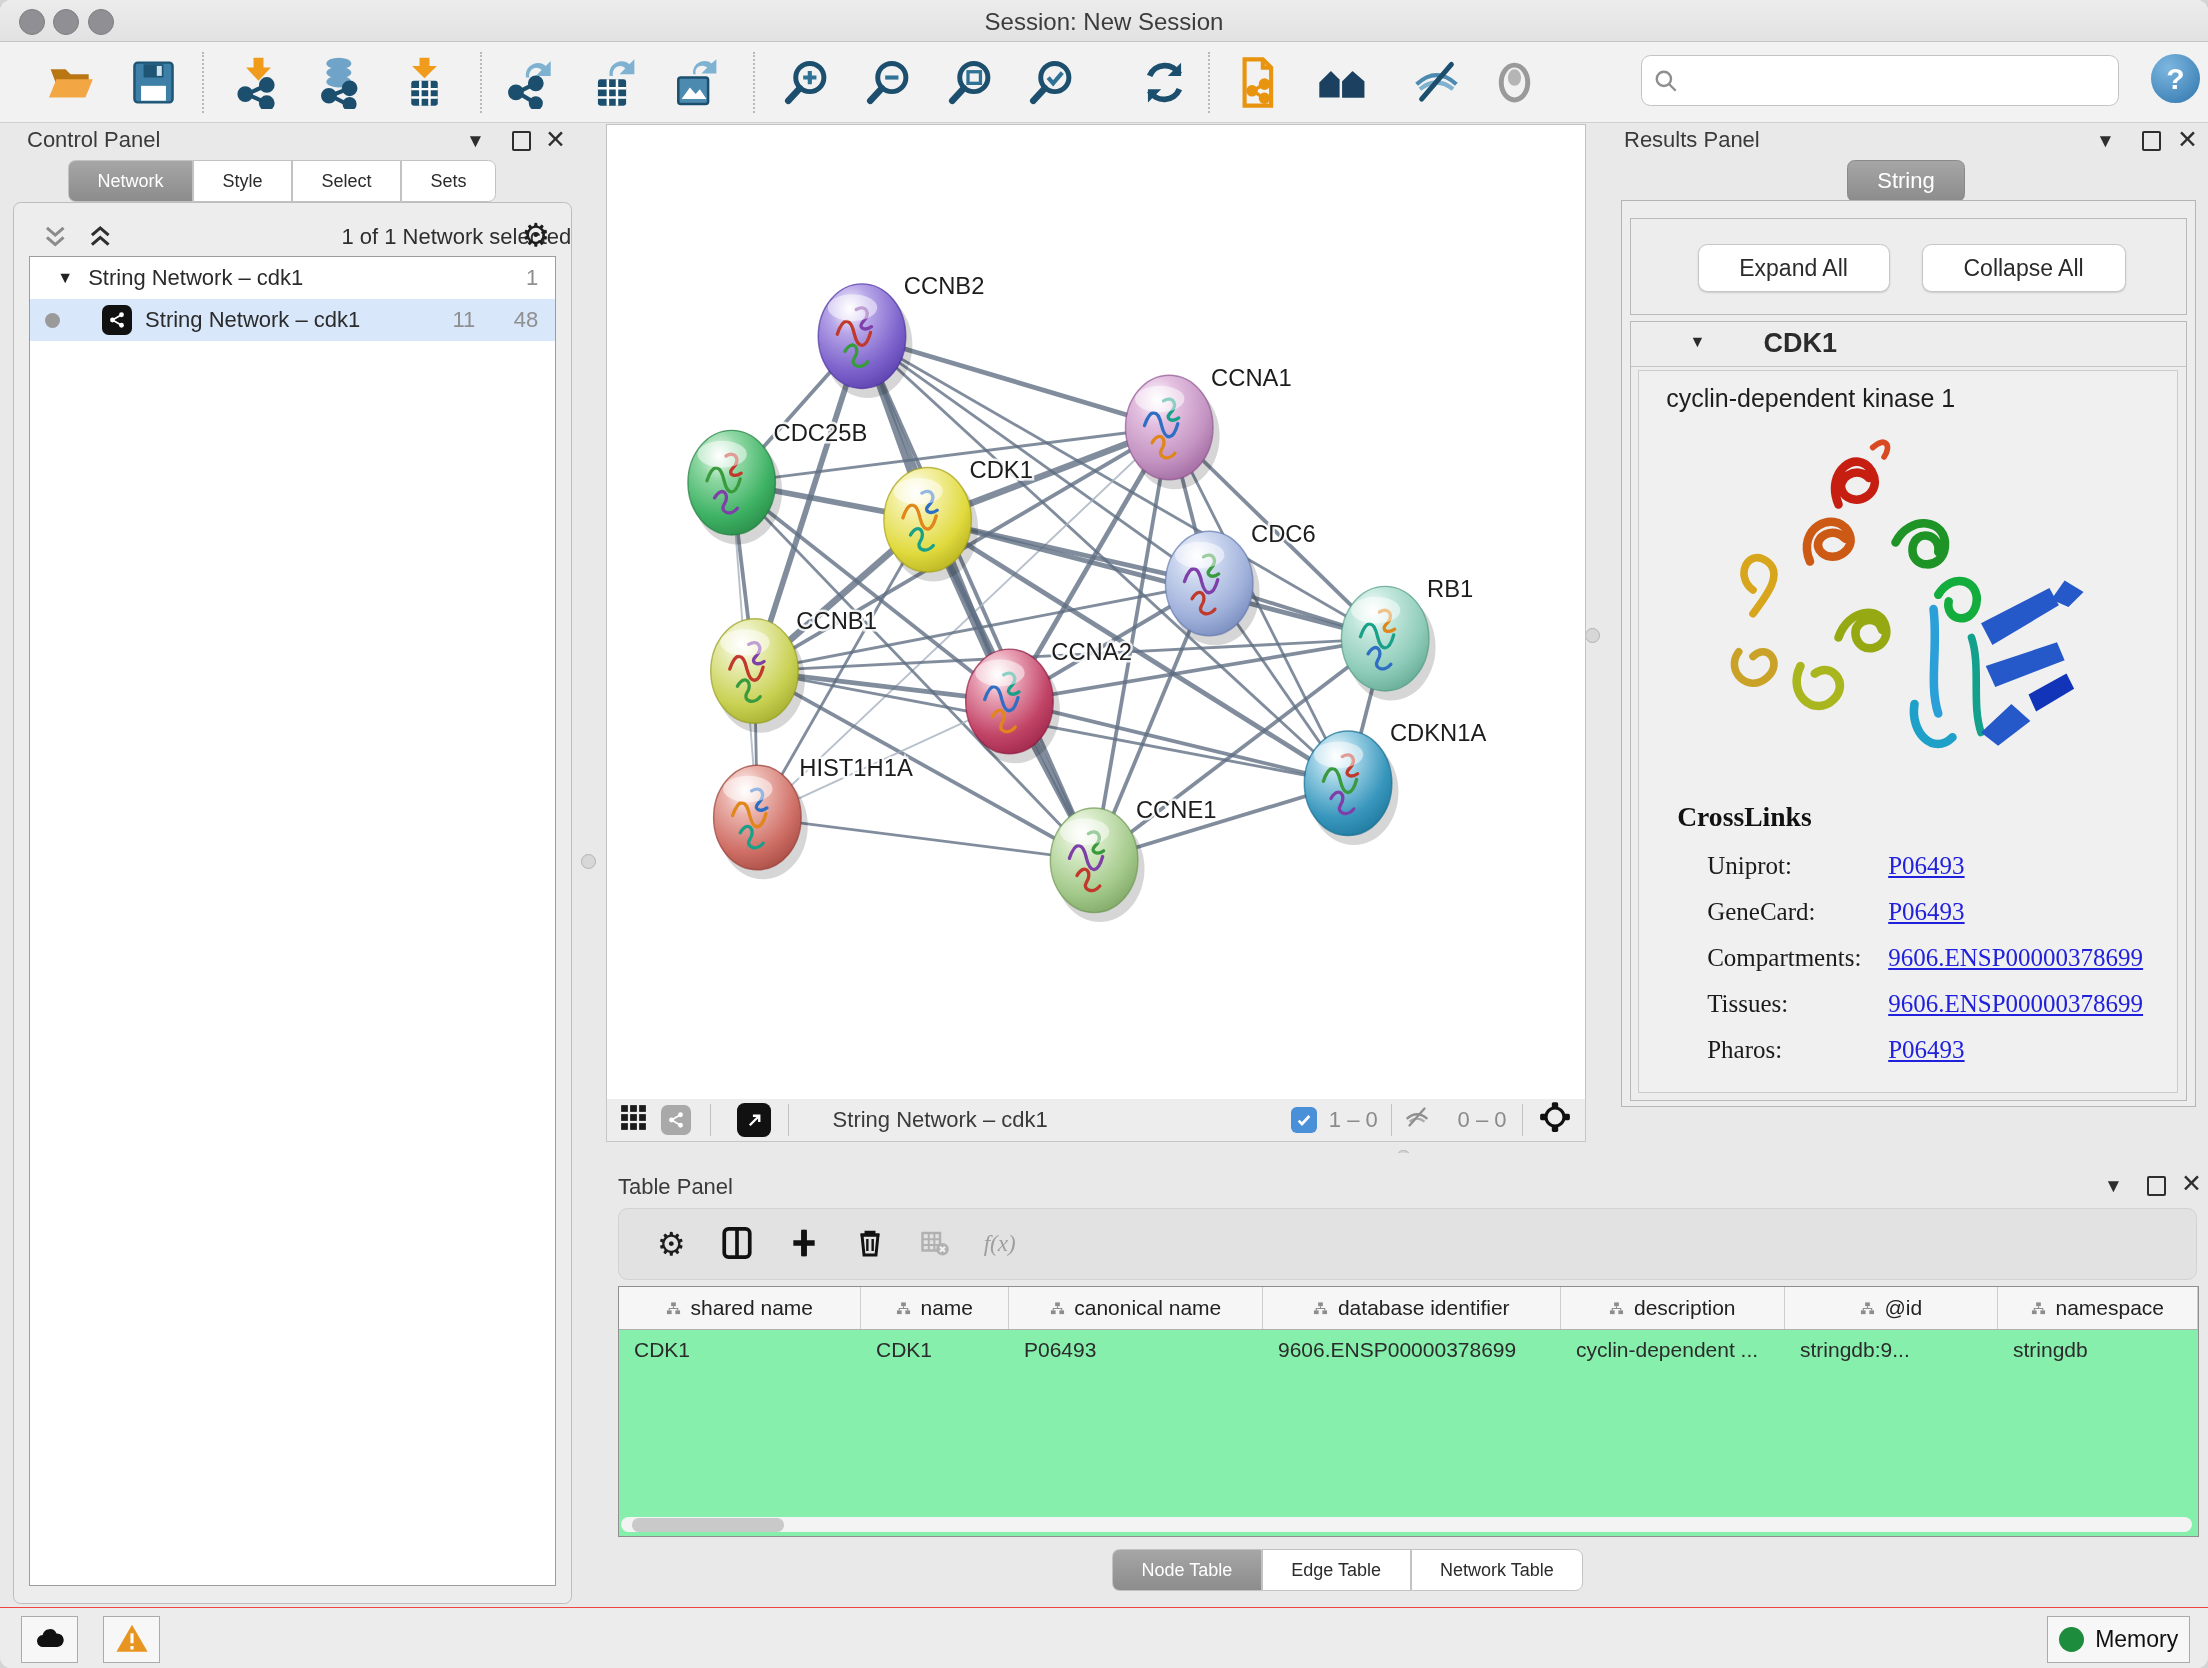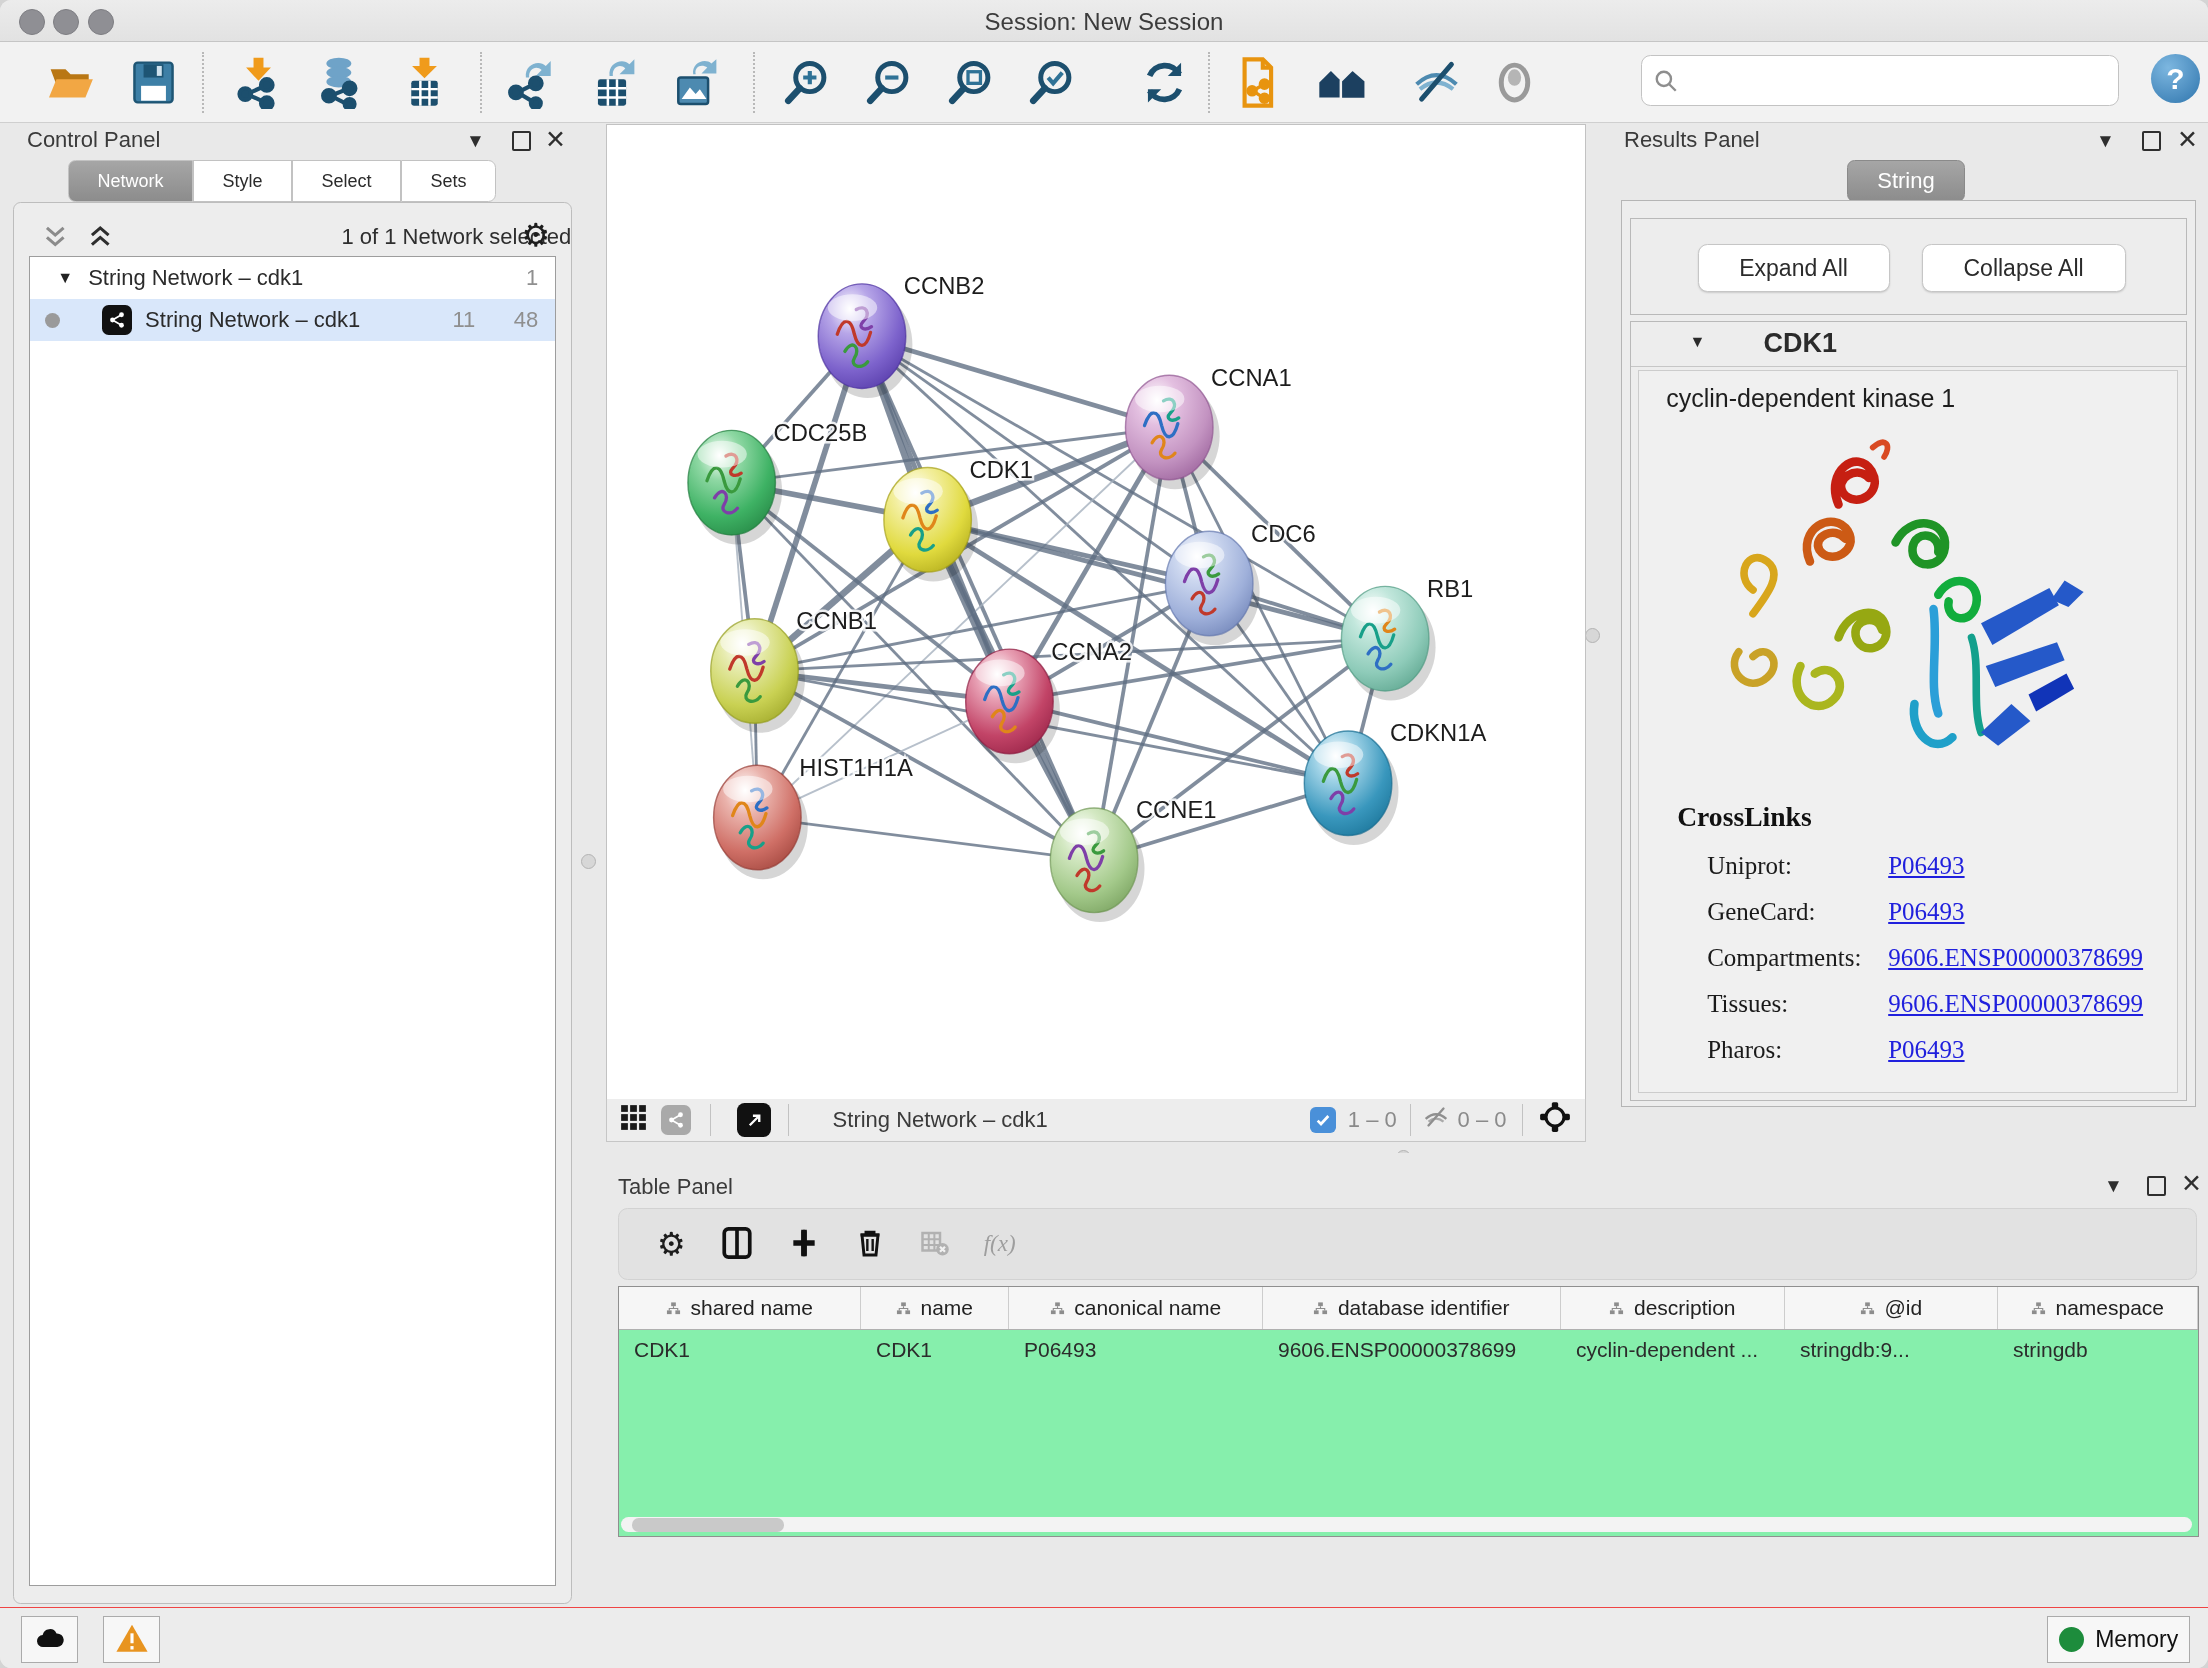--- a/index.html
+++ b/index.html
@@ -577,21 +577,21 @@
           </svg>
         </span>
       <span style="margin-left:11.4px">1 – 0</span>
       <span class="ns-sep" style="margin-left:13.3px"></span>
       <span>
         <svg width="30" height="30" viewBox="0 0 64 64">
             <path d="M10 36q22-20 44 0" fill="none" stroke="#8f8f8f" stroke-width="5"></path>
             <path d="M16 42q16-13 32 0" fill="none" stroke="#aaaaaa" stroke-width="5"></path>
             <path d="M16 50 48 14" stroke="#8f8f8f" stroke-width="5" stroke-linecap="round"></path>
           </svg></span>
-      <span style="margin-left:7px">0 – 0</span>
+      <span style="margin-left:26px">0 – 0</span>
       <span class="ns-sep" style="margin-left:15px"></span>
       <span style="margin:0 13.3px 0 5.7px">
         <svg width="34" height="34" viewBox="0 0 64 64">
             <circle cx="32" cy="32" r="17" fill="none" stroke="#111" stroke-width="6"></circle>
             <g fill="#111">
               <rect x="26" y="4" width="12" height="12" rx="3"></rect>
               <rect x="26" y="48" width="12" height="12" rx="3"></rect>
               <rect x="4" y="26" width="12" height="12" rx="3"></rect>
               <rect x="48" y="26" width="12" height="12" rx="3"></rect>
             </g>
@@ -794,20 +794,25 @@
             <div class="td" style="width: 298px;">9606.ENSP00000378699</div>
             <div class="td" style="width: 224px;">cyclin-dependent ...</div>
             <div class="td" style="width: 213px;">stringdb:9...</div>
             <div class="td" style="width: 200px;">stringdb</div>
           </div>
         </div>
       <div class="hscroll">
           <div class="hthumb"></div>
         </div>
     </div>
+    <div id="tp-tabs">
+        <div class="tp-tab sel">Node Table</div>
+        <div class="tp-tab">Edge Table</div>
+        <div class="tp-tab">Network Table</div>
+      </div>
   </div>
 
   <div id="status-bar">
     <div class="sb-btn" style="left:21px">
       <svg width="32" height="32" viewBox="0 0 24 24">
           <path d="M7 18a4.5 4.5 0 0 1-.5-9 5.5 5.5 0 0 1 10.4-1.2A4.2 4.2 0 0 1 17.5 18z" fill="#111"></path>
         </svg>
       </div>
     <div class="sb-btn" style="left:103px">
       <svg width="34" height="34" viewBox="0 0 24 24">

